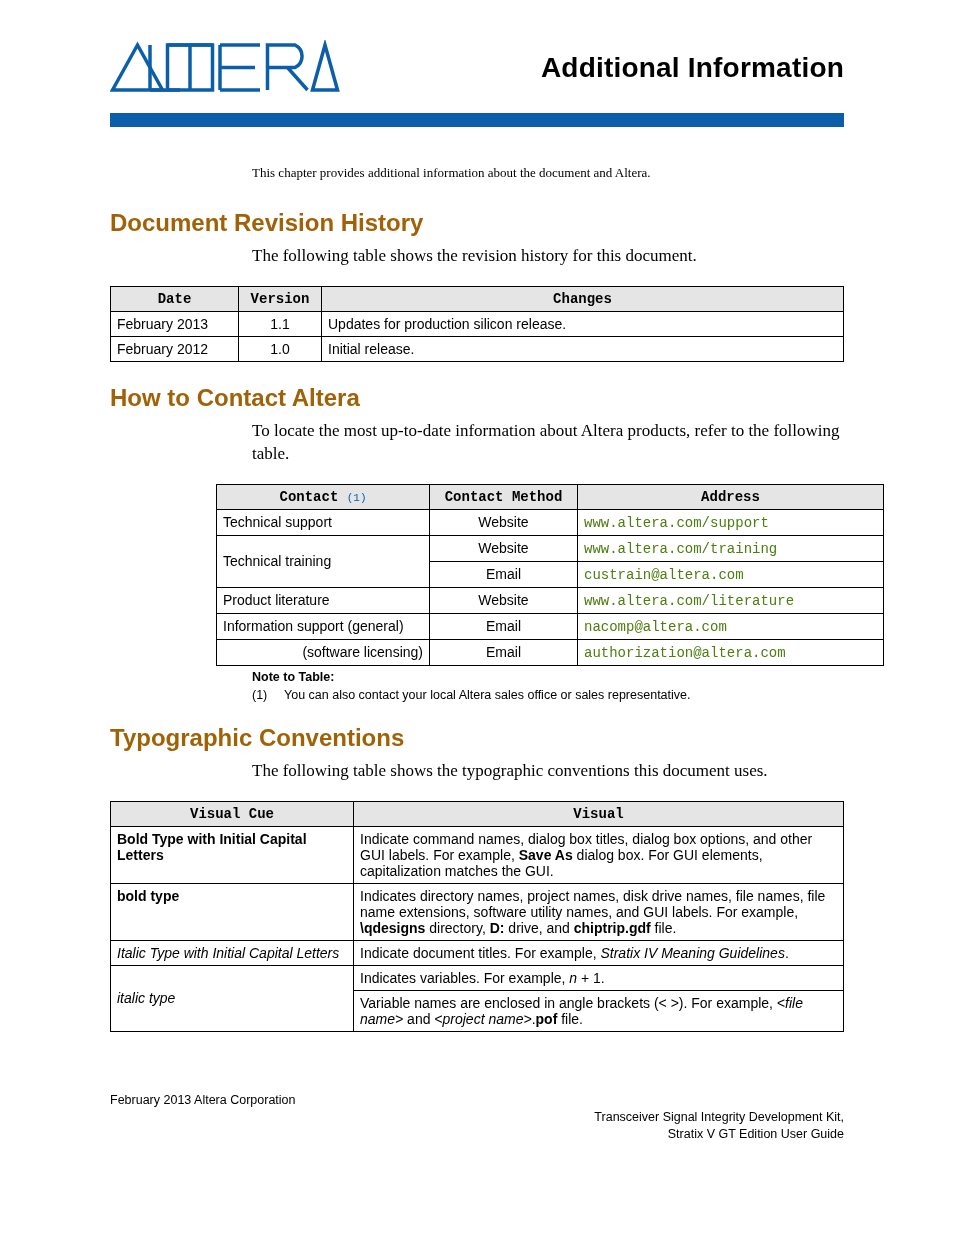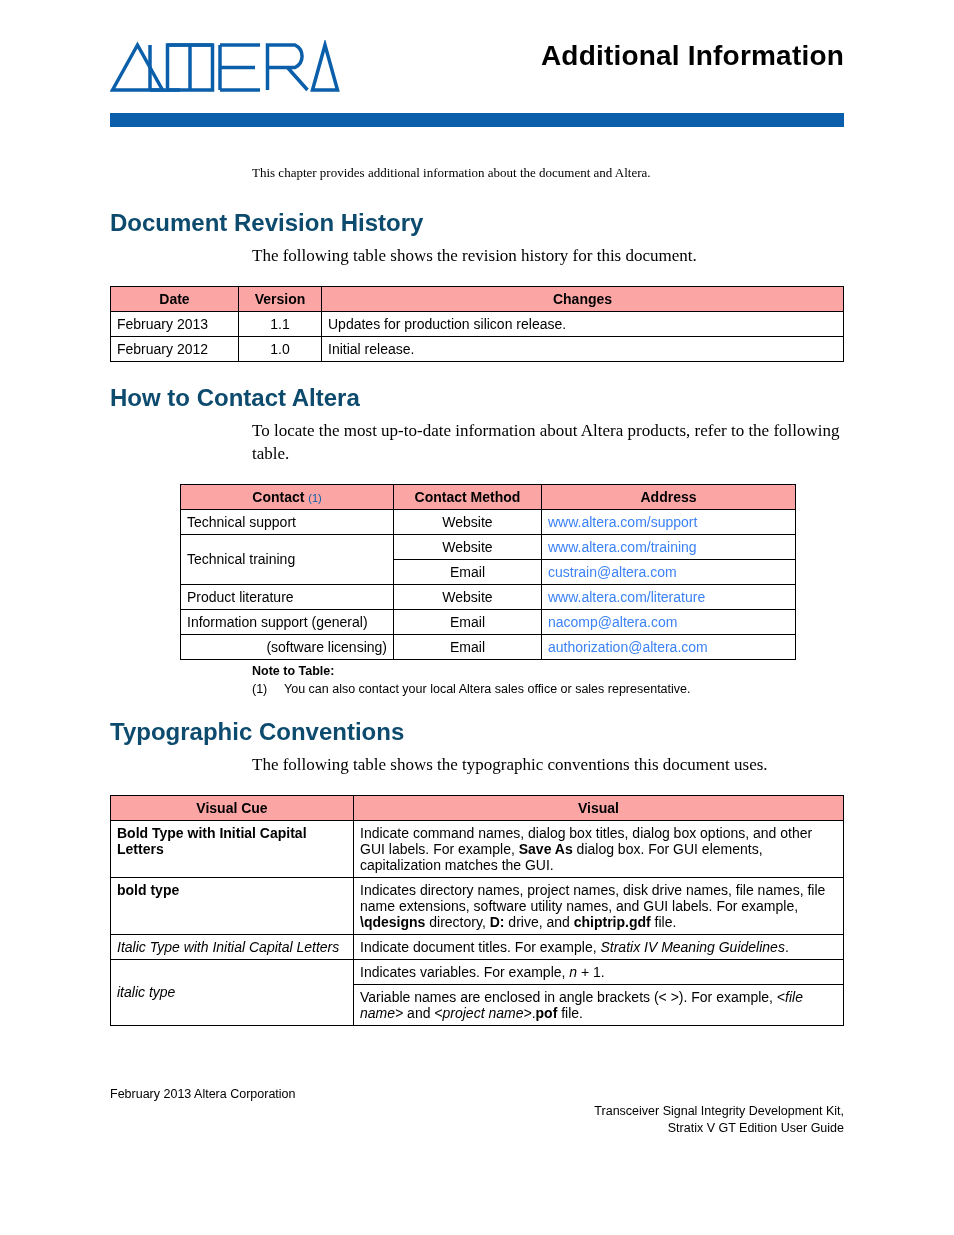--- a/index.html
+++ b/index.html
@@ -11,20 +11,21 @@
     width: 954px;
   }
   .page {
     width: 954px;
     padding: 40px 110px 60px 110px;
     box-sizing: border-box;
   }
   .header-row {
     display: flex;
     justify-content: space-between;
+    align-items: center;
     margin-bottom: 18px;
   }
   .logo-slot { width: 230px; height: 55px; }
   .logo-slot svg { width: 100%; height: 100%; }
   .doc-title {
     font-family: "Arial Black", Arial, sans-serif;
     font-weight: 900;
     font-size: 28px;
     letter-spacing: 0.2px;
   }
@@ -36,56 +37,56 @@
   .intro {
     font-family: Georgia, "Times New Roman", serif;
     font-size: 13px;
     margin-left: 142px;
     margin-bottom: 28px;
   }
   h2.section {
     font-family: "Arial Black", Arial, sans-serif;
     font-weight: 900;
     font-size: 24px;
-    color: #0c4a6e;
+    color: #a16207;
     margin: 22px 0 8px 0;
   }
   .section-intro {
     font-family: Georgia, "Times New Roman", serif;
     font-size: 17px;
     margin: 0 0 18px 142px;
     line-height: 1.35;
   }
   table.data {
     border-collapse: collapse;
     width: 100%;
     font-size: 14px;
   }
   table.data th, table.data td {
     border: 1px solid #000;
     padding: 4px 6px;
     vertical-align: top;
   }
   table.data th {
-    font-family: Liberation Sans, sans-serif;
+    font-family: Liberation Mono, monospace;
     font-weight: 900;
     font-size: 14px;
     text-align: center;
-    background: #fca5a5;
+    background: #e5e5e5;
   }
   .rev-date { width: 115px; }
   .rev-ver { width: 70px; text-align: center; }
   .center { text-align: center; }
   .right { text-align: right; }
   .note-ref {
     color: #0b5faa;
     font-weight: normal;
     font-size: 11px;
   }
-  a.link { color: #3b82f6; text-decoration: none; }
+  a.link { color: #4d7c0f; text-decoration: none; font-family: Liberation Mono, monospace; }
   .note-block {
     margin: 4px 0 0 142px;
     font-size: 12.5px;
   }
   .note-title { font-weight: bold; }
   .note-item {
     display: flex;
     gap: 10px;
     margin-top: 4px;
   }
@@ -96,21 +97,21 @@
   .footer {
     display: flex;
     justify-content: space-between;
     margin-top: 60px;
     font-size: 12.5px;
     line-height: 1.35;
     flex-direction: column;
   }
   .footer-right { text-align: right; }
   
-  table.contact { width: 616px; margin-left: 70px; }
+  table.contact { width: 668px; margin-left: 106px; }
   table.contact .c1 { width: 200px; }
   table.contact .c2 { width: 135px; text-align: center; }
 </style>
 </head>
 <body>
 
 <div class="page">
 
   <div class="header-row">
     <div class="logo-slot" title="Altera">

